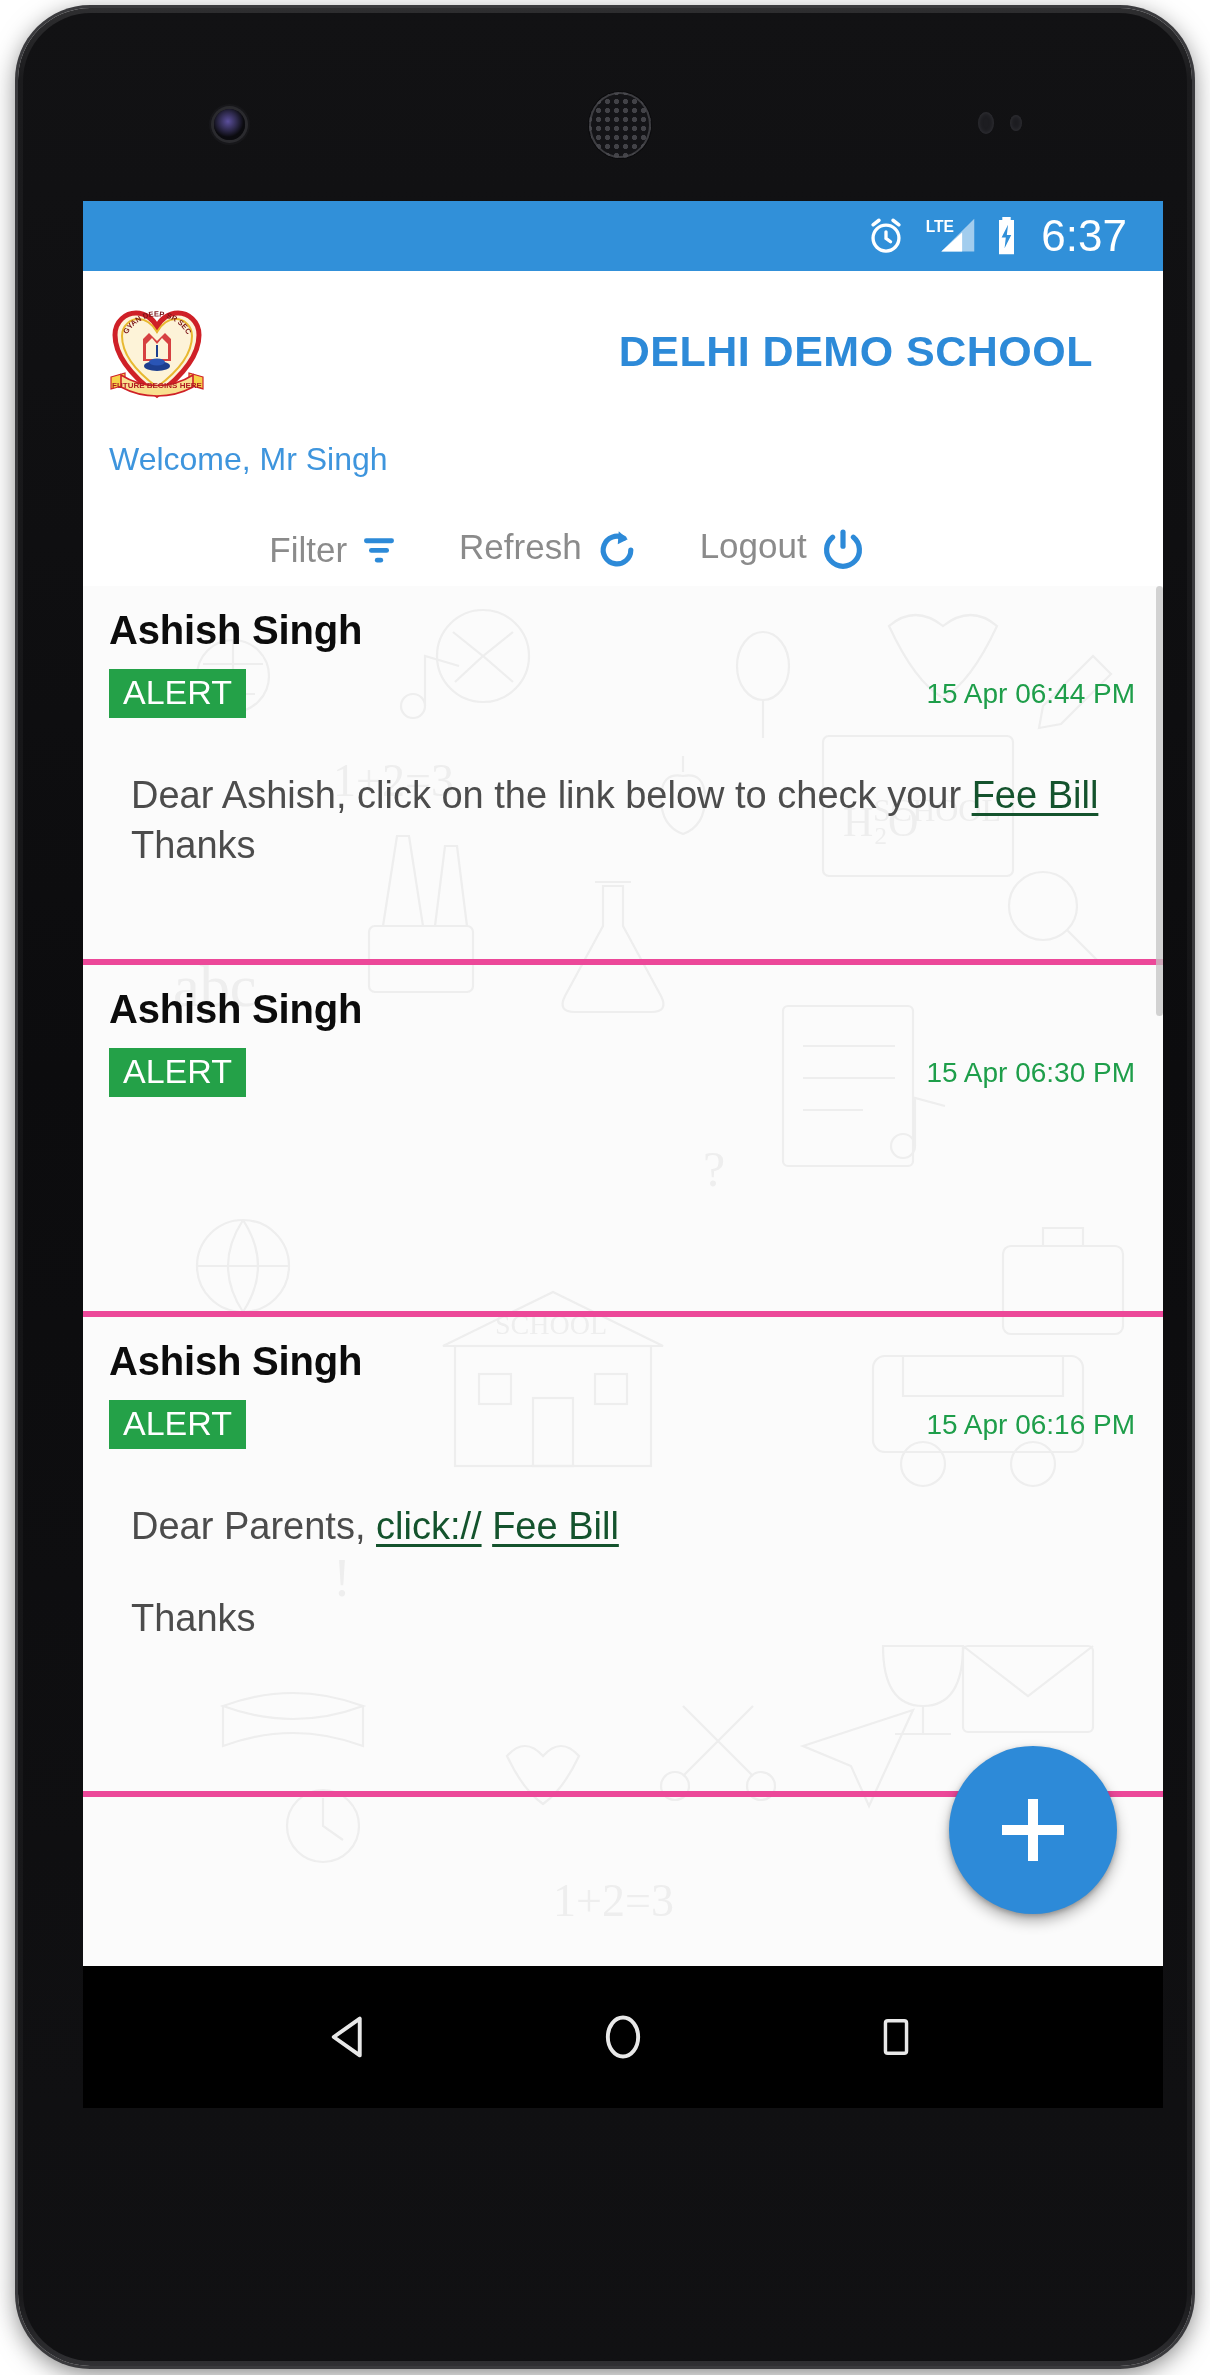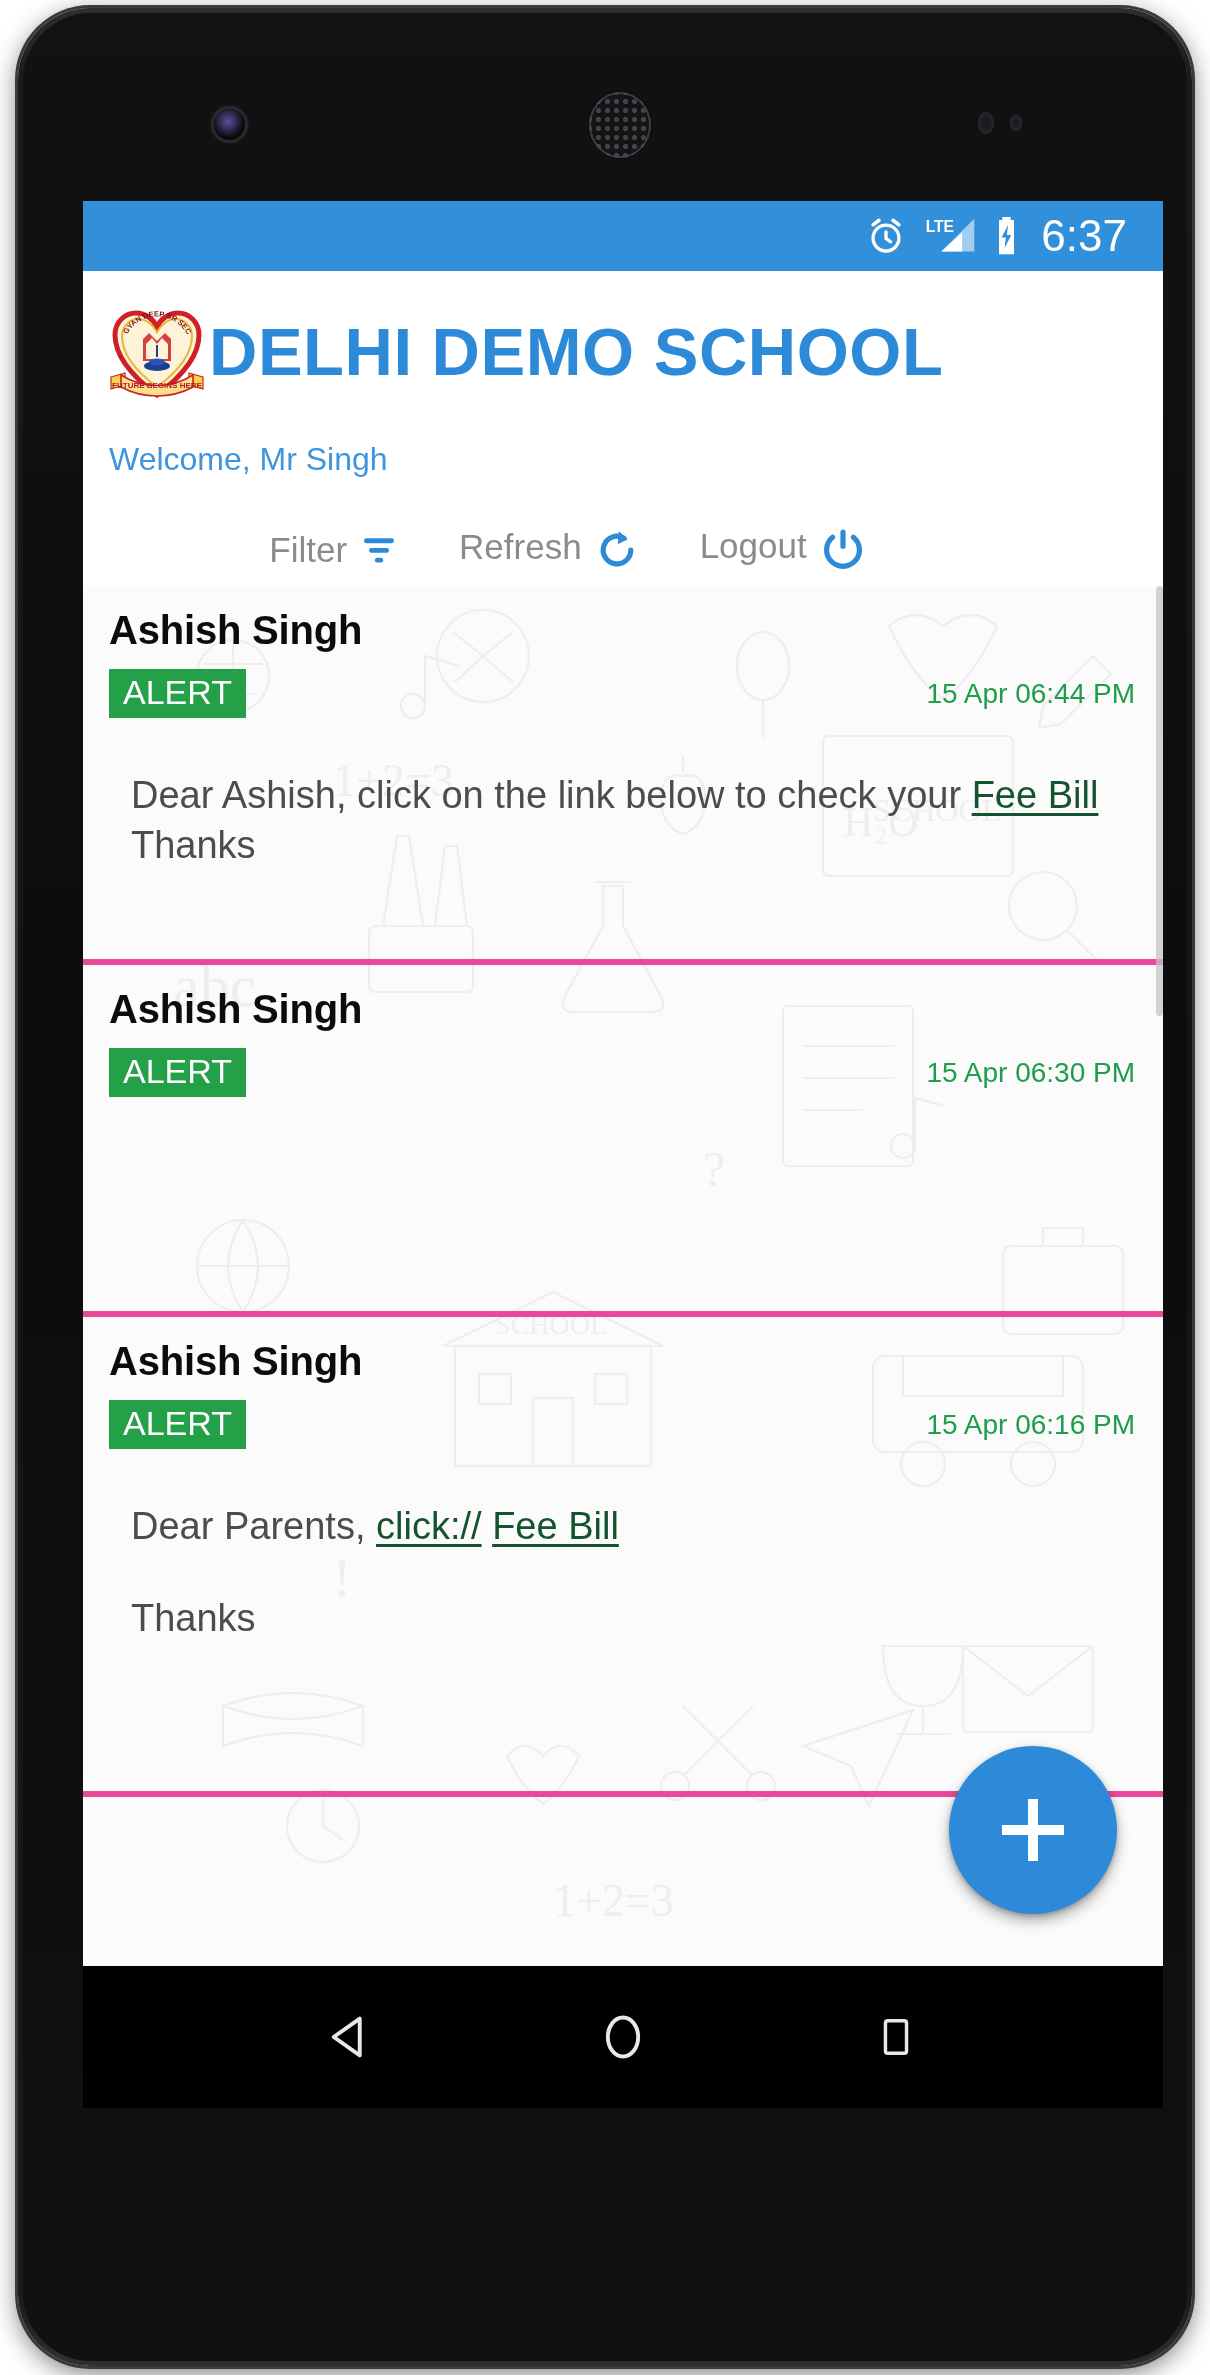--- a/index.html
+++ b/index.html
@@ -111,23 +111,23 @@
     padding-left: 22px;
   }
   #school-logo {
     width: 104px;
     height: 104px;
     position: relative;
     flex: 0 0 auto;
   }
   #app-title {
     flex: 1;
-    text-align: left;
+    text-align: right;
     color: #2d8ad8;
-    font-size: 67px;
+    font-size: 43px;
     font-weight: bold;
     letter-spacing: 0.5px;
     padding-right: 70px;
     white-space: nowrap;
   }
 
   
   #welcome-text {
     color: #3e95dd;
     font-size: 32px;

